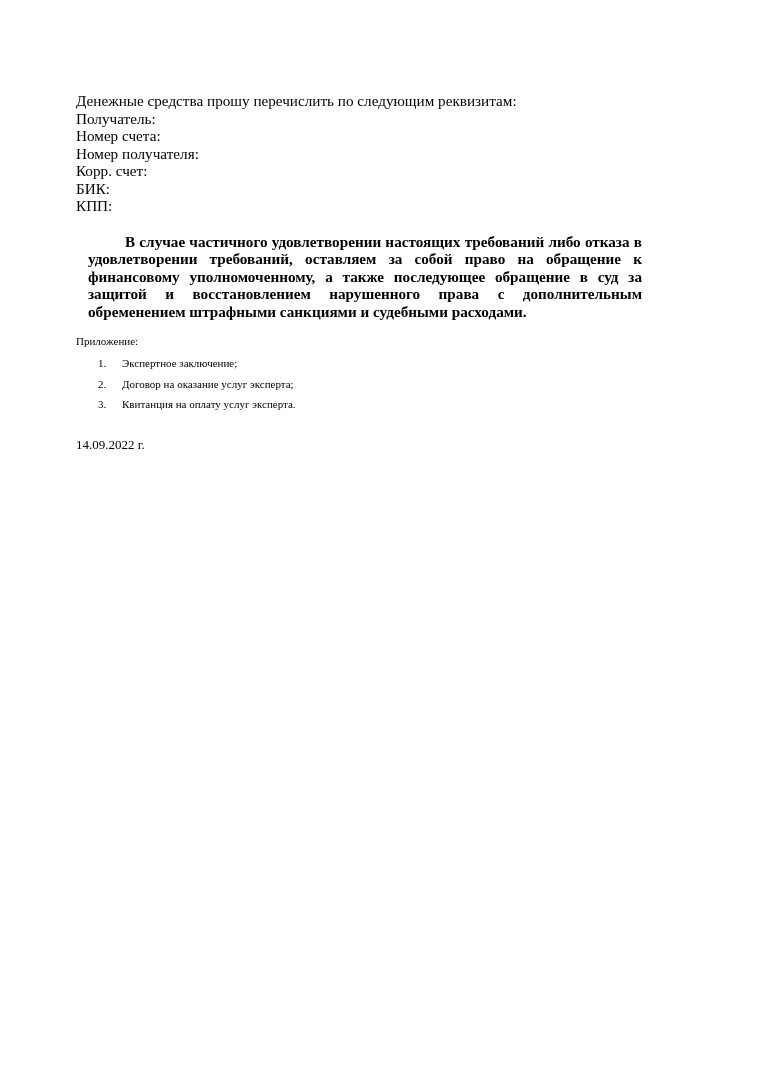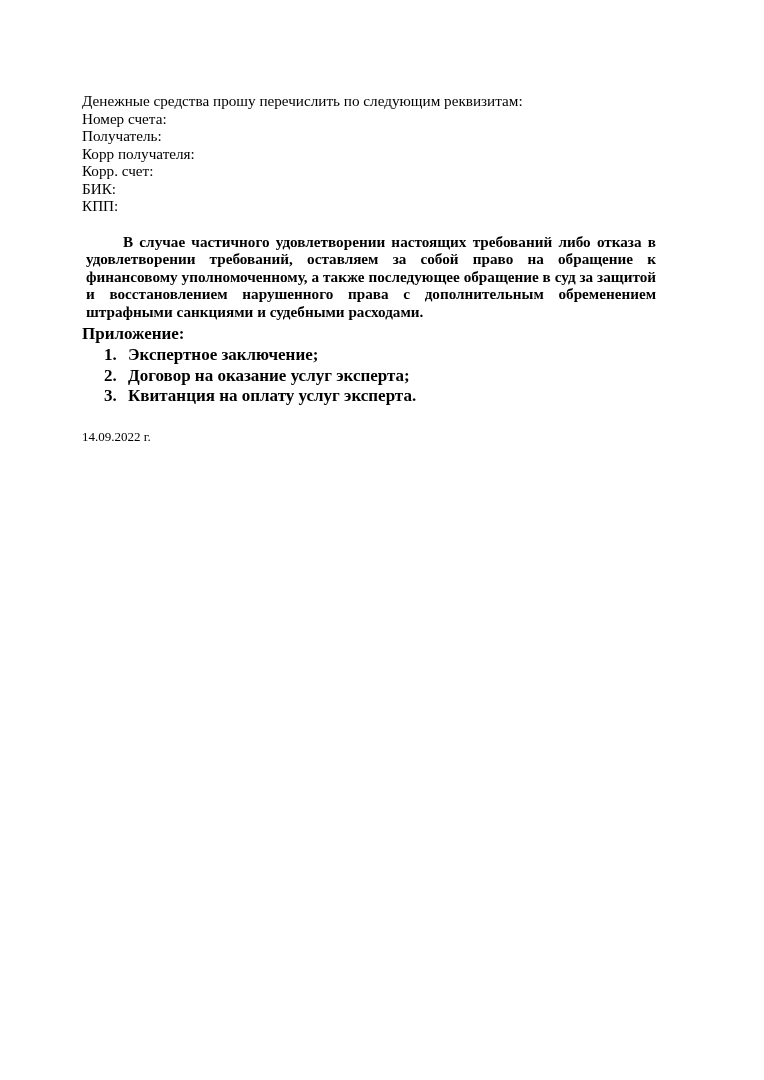--- a/index.html
+++ b/index.html
@@ -10,45 +10,44 @@
     body {
       width: 764px;
       height: 1080px;
       position: relative;
       overflow: hidden;
       font-family: "Liberation Serif", "DejaVu Serif", serif;
       color: #000000;
     }
     .page {
       position: absolute;
-      left: 82px;
+      left: 76px;
       top: 92px;
       width: 578px;
     }
     .plain-line {
       font-size: 15.2px;
       line-height: 17.5px;
       height: 17.5px;
       white-space: nowrap;
     }
     .claims {
       margin-top: 18px;
       font-weight: bold;
       font-size: 15.2px;
       line-height: 17.5px;
       text-align: justify;
     }
     .claims p {
-      margin: 4px;
+      margin: 12px;
       text-indent: 37px;
       text-align: justify;
     }
     .attachments {
-      font-size: 17px;
-      font-weight: bold;
+      font-size: 11px;
     }
     .attachments-title {
       line-height: 19px;
       height: 19px;
     }
     .attachments ol {
       margin: 2px 0 0 0;
       padding: 0;
       list-style: none;
     }
@@ -82,23 +81,23 @@
       white-space: nowrap;
     }
   </style>
 </head>
 <body>
 
 <div class="page">
 
   <section>
     <div class="plain-line">Денежные средства прошу перечислить по следующим реквизитам:</div>
+    <div class="plain-line">Получатель:</div>
     <div class="plain-line">Номер счета:</div>
-    <div class="plain-line">Получатель:</div>
-    <div class="plain-line">Корр получателя:</div>
+    <div class="plain-line">Номер получателя:</div>
     <div class="plain-line">Корр. счет:</div>
     <div class="plain-line">БИК:</div>
     <div class="plain-line">КПП:</div>
   </section>
 
   <section class="claims">
     <p>В случае частичного удовлетворении настоящих требований либо отказа в удовлетворении требований, оставляем за собой право на обращение к финансовому уполномоченному, а также последующее обращение в суд за защитой и восстановлением нарушенного права с дополнительным обременением штрафными санкциями и судебными расходами.</p>
   </section>
 
   <section class="attachments">

